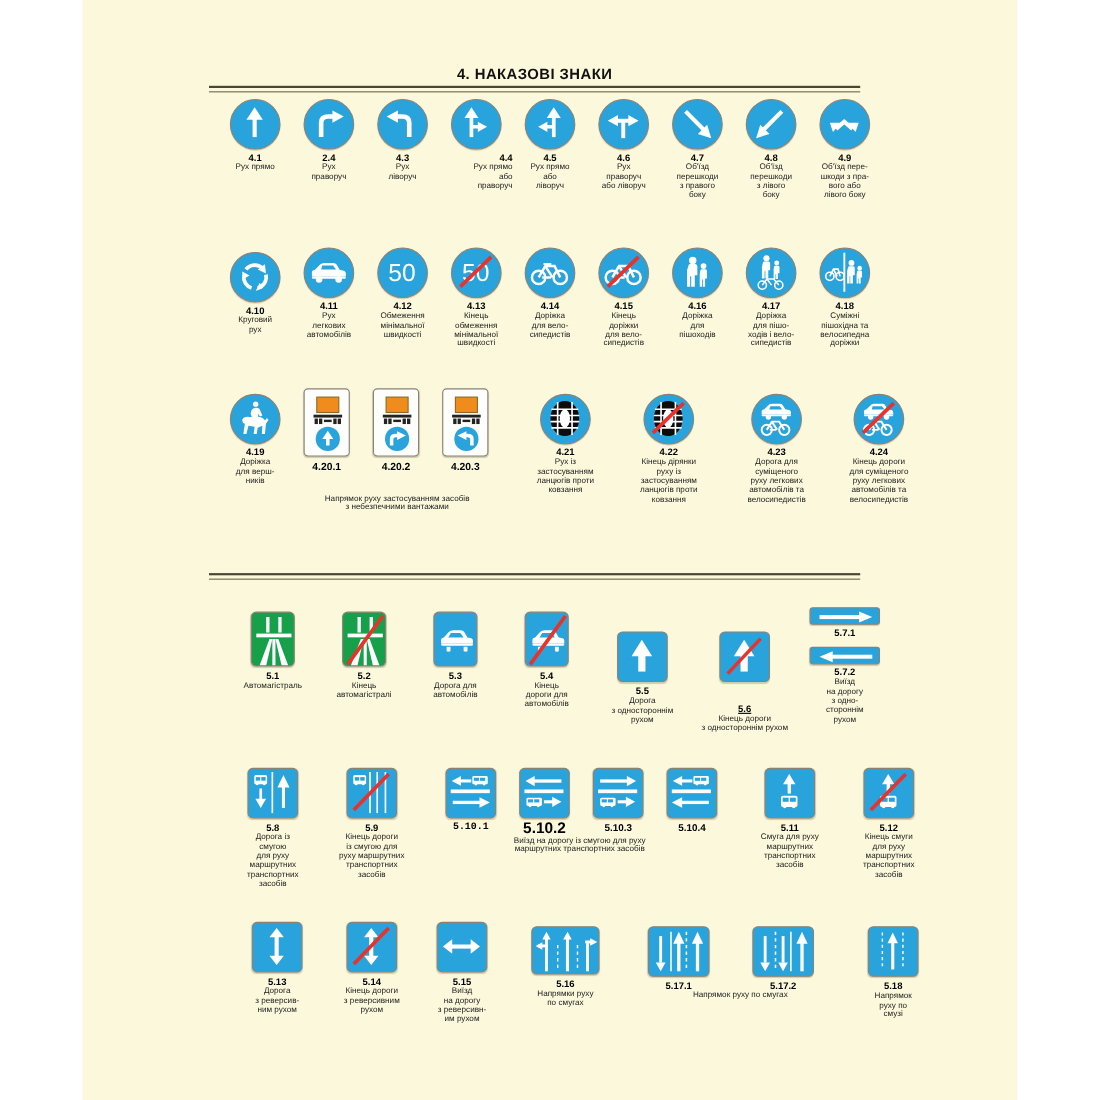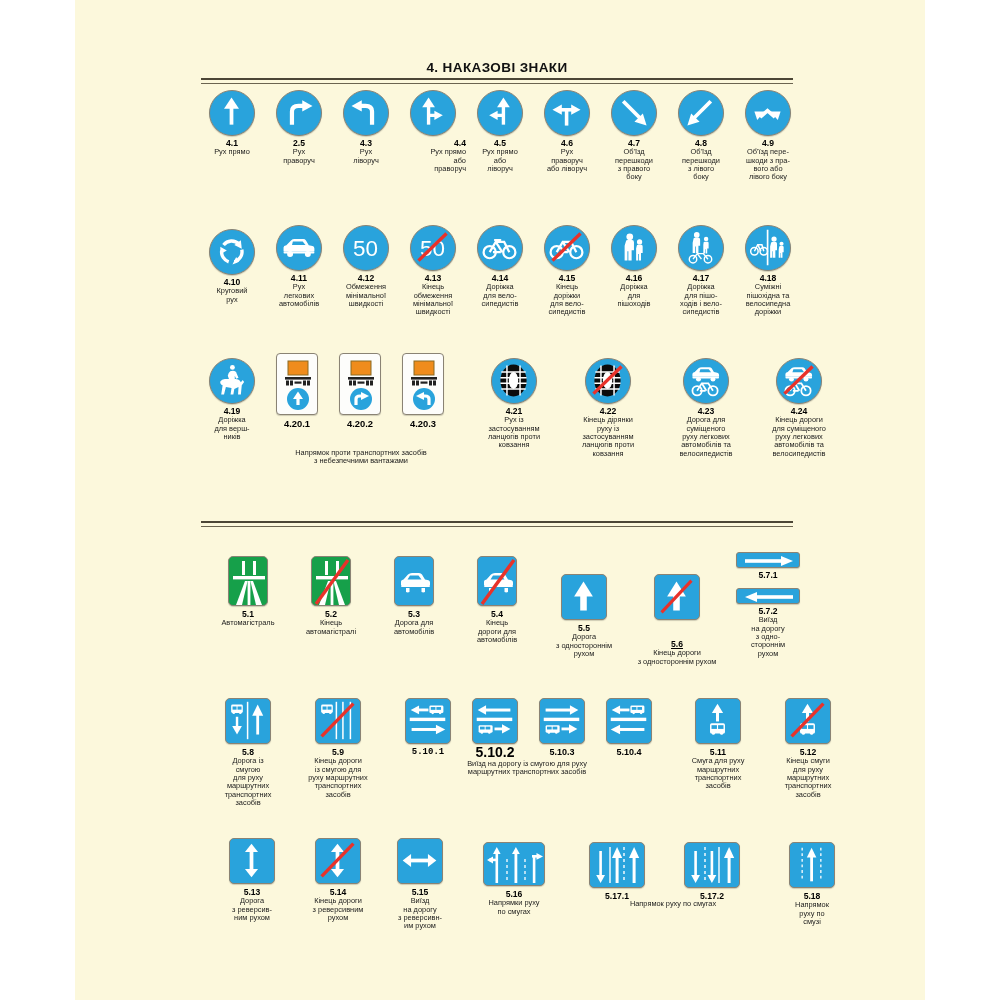--- a/index.html
+++ b/index.html
@@ -1,19 +1,19 @@
 <!DOCTYPE html>
 <html><head>
 <meta charset="utf-8">
 <style>
   html,body{margin:0;padding:0;background:#ffffff;}
   body{width:1000px;height:1000px;font-family:"Liberation Sans",sans-serif;overflow:hidden;}
   #page{position:relative;width:1000px;height:1000px;background:#ffffff;}
   #sheet{position:absolute;left:75px;top:0;width:850px;height:1000px;background:#fcf8dc;}
-  .section{position:absolute;left:16px;width:812px;}
+  .section{position:absolute;left:5px;width:812px;}
   .sec-title{text-align:center;font-weight:bold;font-size:13.5px;letter-spacing:.4px;color:#111;
              font-family:"Liberation Sans",sans-serif;}
   .sec-rule{margin:3px auto 0 auto;width:592px;height:3px;
             border-top:2px solid #4c4636;border-bottom:1px solid #6b6450;background:#fcf8dc;}
   .row{position:absolute;}
   .cell{position:absolute;text-align:center;}
   .cap{font-size:7.4px;line-height:8.3px;color:#1a1a1a;white-space:pre-line;}
   .num{font-size:8.6px;font-weight:bold;color:#000;line-height:9.4px;}
   .grp{font-size:7.4px;line-height:8.3px;color:#1a1a1a;white-space:pre-line;text-align:center;position:absolute;}
 
@@ -61,21 +61,21 @@
 
       <div class="cell" style="left:191px;top:0;width:66px;">
         <div class="rsign">
           <svg width="43" height="43" viewBox="0 0 46 46">
               <g fill="none" stroke="#fff" stroke-width="4.5">
             <path d="M16 36 L16 22 Q16 16 23 16 L30 16"></path>
               </g>
             <polygon fill="#fff" points="38,16 27,10 27,22"></polygon>
           </svg>
         </div>
-        <div class="num" style="margin-top:3px;">2.5</div>
+        <div class="num" style="margin-top:3px;">2.4</div>
         <div class="cap">Рух
 праворуч</div>
       </div>
 
       <div class="cell" style="left:258px;top:0;width:66px;">
         <div class="rsign">
           <svg width="43" height="43" viewBox="0 0 46 46">
               <g fill="none" stroke="#fff" stroke-width="4.5">
             <path d="M30 36 L30 22 Q30 16 23 16 L16 16"></path>
               </g>
@@ -445,21 +445,21 @@
             <circle cx="21" cy="45" r="11" fill="#29a3dc"></circle>
             <g fill="none" stroke="#fff" stroke-width="3.2">
                 <path d="M26 51 L26 45 Q26 42 22 42 L19 42"></path>
               </g>
             <polygon fill="#fff" points="13,42 21,38 21,46"></polygon>
           </svg>
         </div>
         <div class="num" style="margin-top:4px;font-size:9.4px;">4.20.3</div>
       </div>
 
-      <div class="grp" style="left:176px;top:96px;width:220px;">Напрямок проти транспортних засобів
+      <div class="grp" style="left:176px;top:96px;width:220px;">Напрямок руху застосуванням засобів
 з небезпечними вантажами</div>
 
       <div class="cell" style="left:403px;top:5px;width:72px;">
         <div class="rsign">
           <svg width="43" height="43" viewBox="0 0 46 46">
             <ellipse cx="23" cy="23" rx="14" ry="17" fill="#0c0c0c"></ellipse>
             <ellipse cx="23" cy="23" rx="5" ry="9" fill="#fff"></ellipse>
             <g stroke="#fff" stroke-width="1.6" fill="none">
               <path d="M10 14 L36 14"></path>
                 <path d="M9 20 L37 20"></path>

